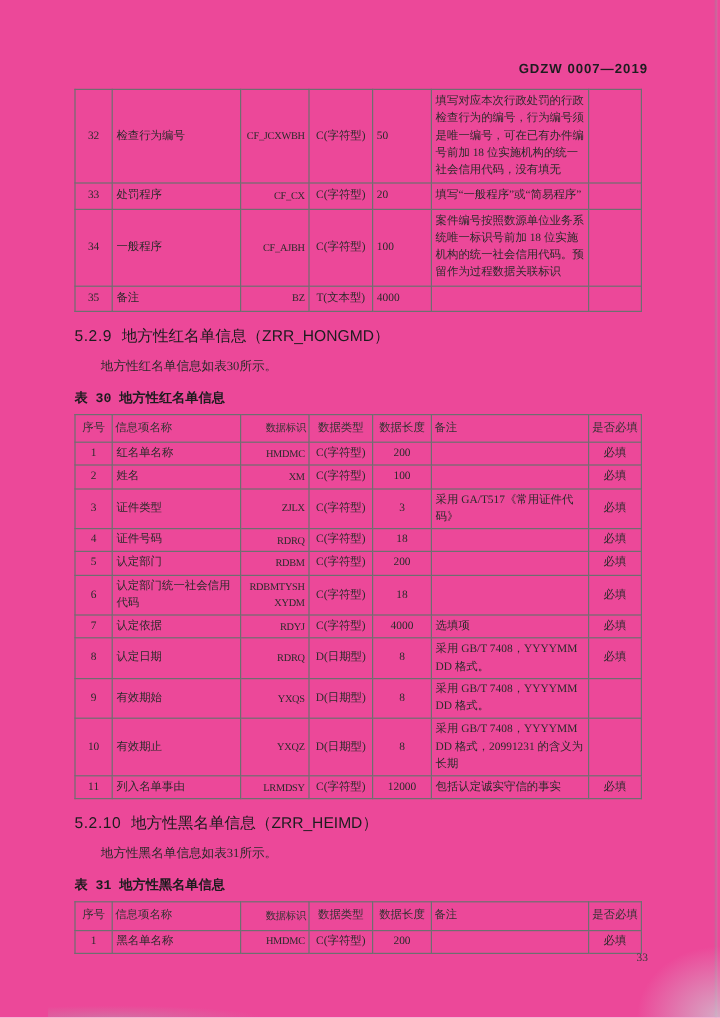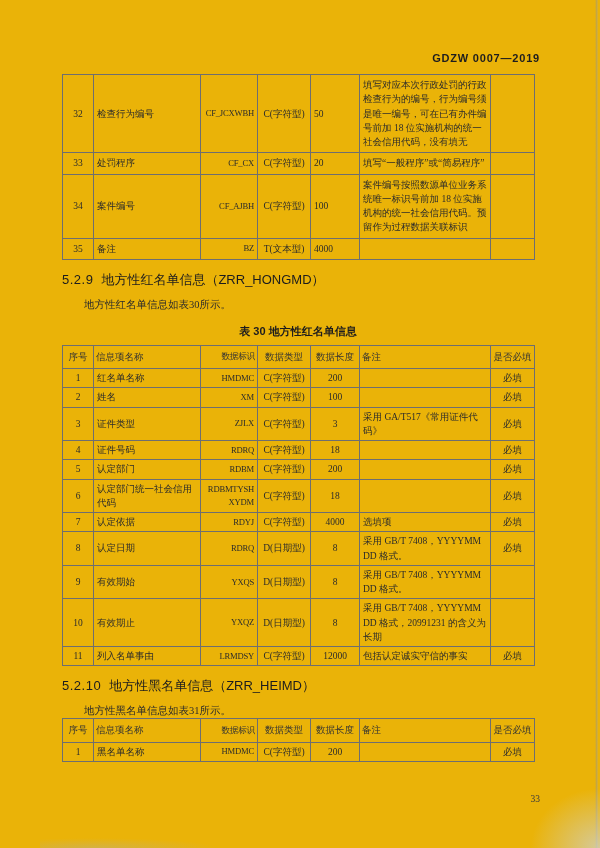--- a/index.html
+++ b/index.html
@@ -6,21 +6,21 @@
   html, body { margin: 0; padding: 0; background: #ffffff; }
   body {
     width: 600px; height: 848px;
     font-family: "Liberation Serif", "DejaVu Serif", serif;
     color: #2d2d2d;
     -webkit-font-smoothing: antialiased;
   }
   .page {
     position: relative;
     width: 600px; height: 848px;
-    background: #eab308;
+    background: #ec4899;
     overflow: hidden;
   }
   
   .scan-shadow-right {
     position: absolute; top: 0; right: 2px; width: 3px; height: 100%;
     background: linear-gradient(90deg, rgba(120,128,134,0) 0%, rgba(140,148,155,0.45) 55%, rgba(190,196,200,0.15) 100%);
     filter: blur(0.5px);
   }
   .scan-corner-br {
     position: absolute; right: 0; bottom: 0; width: 70px; height: 60px;
@@ -64,22 +64,22 @@
     font-weight: 400; font-size: 13px; color: #1c1c1e;
   }
   .sec-heading .sec-num { margin-right: 8px; letter-spacing: 0.5px; }
   .intro {
     margin: 9px 0 0 0;
     text-indent: 22px;
     font-size: 10.5px; color: #2b2b2b;
   }
   .tbl-caption {
     margin: 12px 0 6px 0;
-    width: 472px; text-align: center;
-    font-family: Liberation Sans, sans-serif;
+    width: 472px; text-align: left;
+    font-family: Liberation Mono, monospace;
     font-weight: 700; font-size: 11px; color: #1c1c1e;
   }
   .page-num {
     position: absolute; top: 794px; left: 62px; width: 478px;
     text-align: right;
     font-size: 9.5px; color: #3a3a3c;
   }
 </style>
 </head>
 <body>
@@ -118,21 +118,21 @@
             <td class="c-no">33</td>
             <td class="c-name">处罚程序</td>
             <td class="c-code">CF_CX</td>
             <td class="c-type">C(字符型)</td>
             <td class="c-length">20</td>
             <td class="c-remark">填写“一般程序”或“简易程序”</td>
             <td class="c-required"></td>
           </tr>
           <tr>
             <td class="c-no">34</td>
-            <td class="c-name">案件编号</td>
+            <td class="c-name">一般程序</td>
             <td class="c-code">CF_AJBH</td>
             <td class="c-type">C(字符型)</td>
             <td class="c-length">100</td>
             <td class="c-remark">案件编号按照数源单位业务系统唯一标识号前加 18 位实施机构的统一社会信用代码。预留作为过程数据关联标识</td>
             <td class="c-required"></td>
           </tr>
           <tr>
             <td class="c-no">35</td>
             <td class="c-name">备注</td>
             <td class="c-code">BZ</td>
@@ -271,20 +271,21 @@
             <td class="c-remark">包括认定诚实守信的事实</td>
             <td class="c-required">必填</td>
           </tr>
         </tbody>
     </table>
 
     <h3 class="sec-heading">
       <span class="sec-num">5.2.10</span><span>地方性黑名单信息（ZRR_HEIMD）</span>
     </h3>
     <p class="intro">地方性黑名单信息如表31所示。</p>
+    <div class="tbl-caption">表 31  地方性黑名单信息</div>
 
     <table>
       <colgroup>
         <col style="width:31px">
           <col style="width:107px">
           <col style="width:57px">
         <col style="width:53px">
           <col style="width:49px">
           <col style="width:131px">
           <col style="width:44px">

